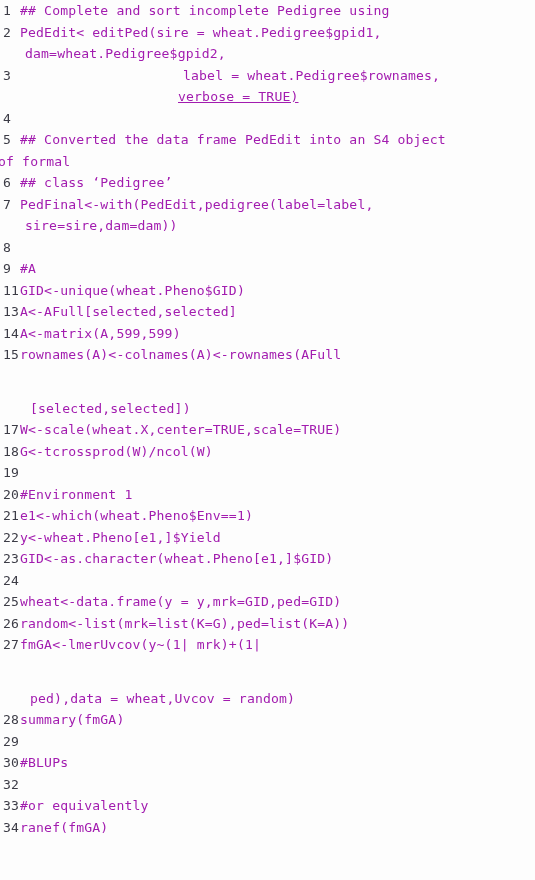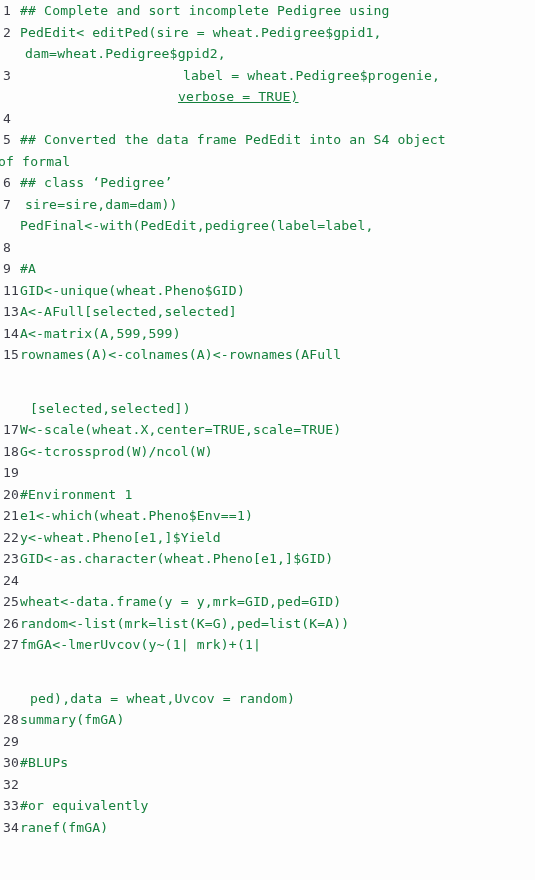--- a/index.html
+++ b/index.html
@@ -42,21 +42,21 @@
     color: #3c3c46;
     font-size: 13.1px;
     line-height: 21.5px;
     font-family: "DejaVu Sans Mono", "Liberation Mono", monospace;
     white-space: pre;
     user-select: none;
   }
 
   .line-code {
     flex: 1 1 auto;
-    color: #15803d;
+    color: #a21caf;
     font-size: 13.1px;
     line-height: 21.5px;
     font-family: "DejaVu Sans Mono", "Liberation Mono", monospace;
     white-space: pre-wrap;
     word-break: break-word;
     letter-spacing: 0.15px;
     padding-left: 0;
   }
 
   .line-code .seg {
@@ -78,37 +78,37 @@
     <div class="code-line">
       <span class="line-number">1</span>
       <span class="line-code"><span class="seg ">## Complete and sort incomplete Pedigree using</span></span>
     </div>
     <div class="code-line">
       <span class="line-number">2</span>
       <span class="line-code"><span class="seg ">PedEdit&lt; editPed(sire = wheat.Pedigree$gpid1,</span><span class="seg ind-sm">dam=wheat.Pedigree$gpid2,</span></span>
     </div>
     <div class="code-line">
       <span class="line-number">3</span>
-      <span class="line-code"><span class="seg ind-first-deep">label = wheat.Pedigree$progenie,</span><span class="seg ind-deep">verbose = TRUE)</span></span>
+      <span class="line-code"><span class="seg ind-first-deep">label = wheat.Pedigree$rownames,</span><span class="seg ind-deep">verbose = TRUE)</span></span>
     </div>
     <div class="code-line">
       <span class="line-number">4</span>
       <span class="line-code"><span class="seg "></span></span>
     </div>
     <div class="code-line">
       <span class="line-number">5</span>
       <span class="line-code"><span class="seg ">## Converted the data frame PedEdit into an S4 object</span><span class="seg ind-0">of formal</span></span>
     </div>
     <div class="code-line">
       <span class="line-number">6</span>
       <span class="line-code"><span class="seg ">## class ‘Pedigree’</span></span>
     </div>
     <div class="code-line">
       <span class="line-number">7</span>
-      <span class="line-code"><span class="seg ind-sm">sire=sire,dam=dam))</span><span class="seg ">PedFinal&lt;-with(PedEdit,pedigree(label=label,</span></span>
+      <span class="line-code"><span class="seg ">PedFinal&lt;-with(PedEdit,pedigree(label=label,</span><span class="seg ind-sm">sire=sire,dam=dam))</span></span>
     </div>
     <div class="code-line">
       <span class="line-number">8</span>
       <span class="line-code"><span class="seg "></span></span>
     </div>
     <div class="code-line">
       <span class="line-number">9</span>
       <span class="line-code"><span class="seg ">#A</span></span>
     </div>
     <div class="code-line">

